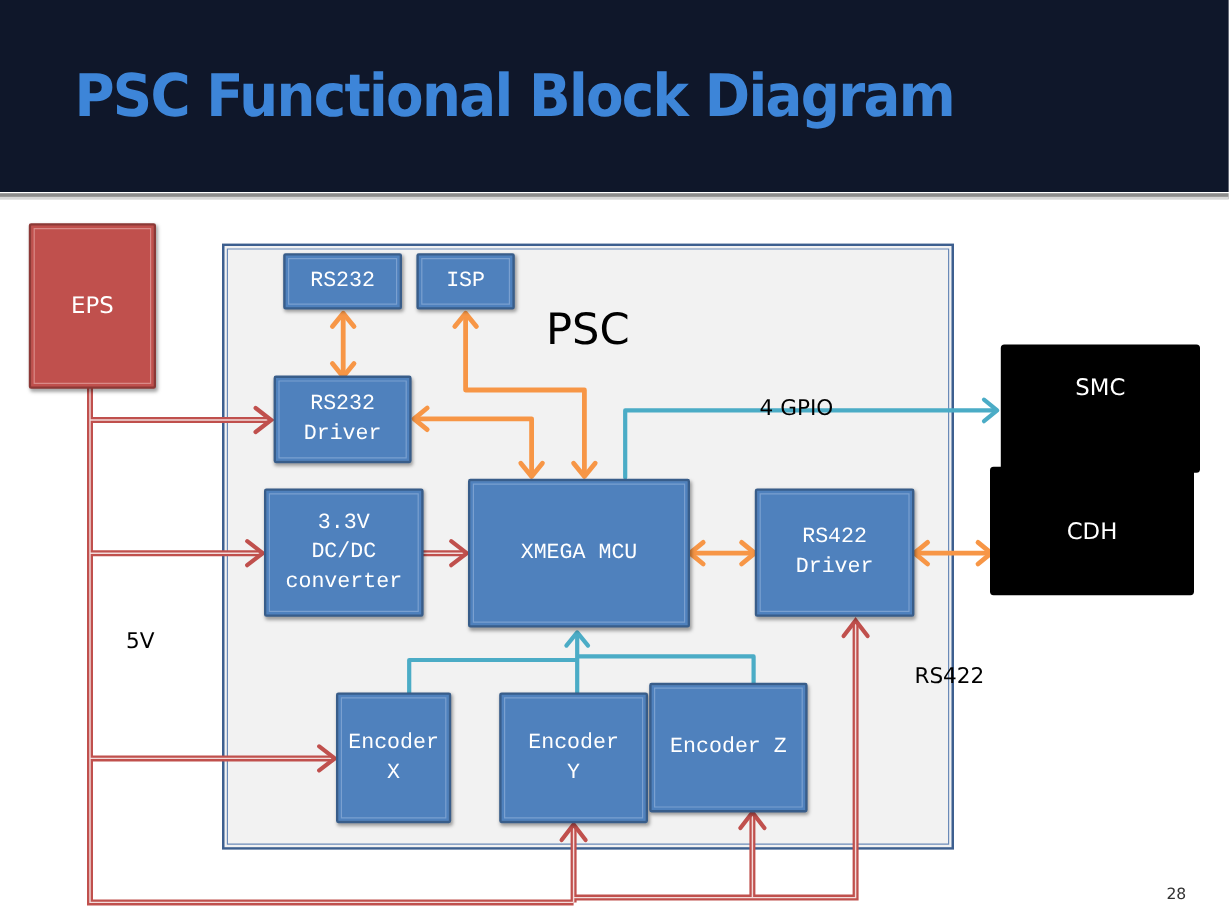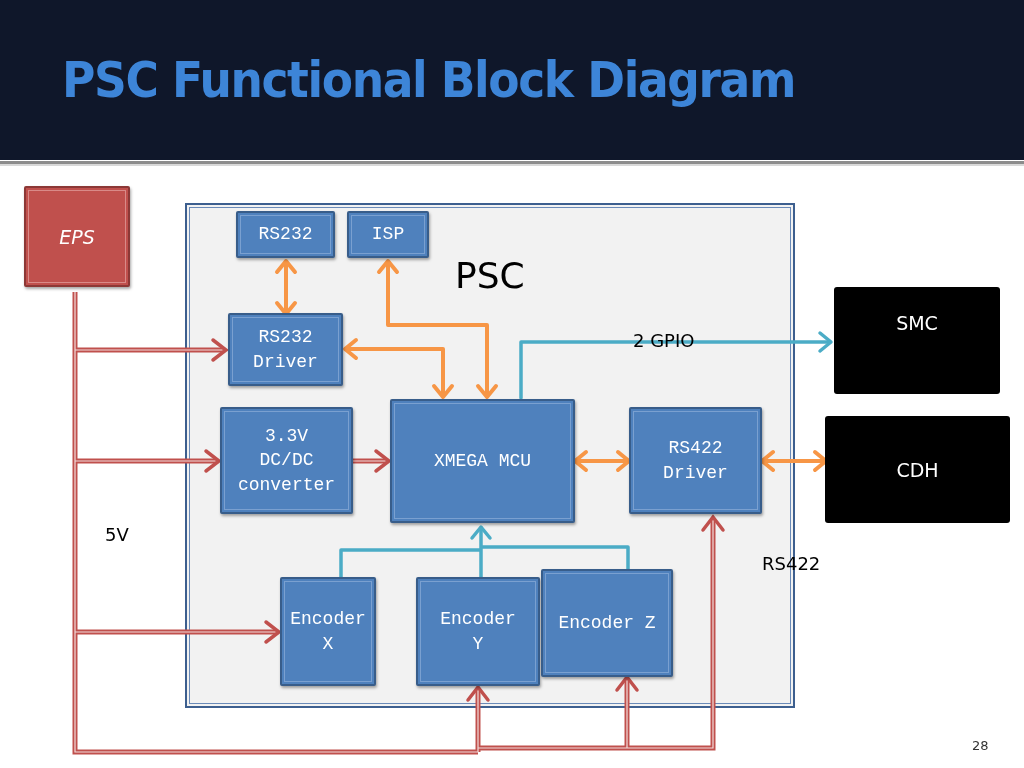--- a/index.html
+++ b/index.html
@@ -3,21 +3,21 @@
 <meta charset="utf-8">
 <style>
   html, body { margin: 0; padding: 0; }
   body { width: 1024px; height: 768px; position: relative; background: #ffffff; overflow: hidden; font-family: "DejaVu Sans", sans-serif; }
   .title-bar { position: absolute; left: 0; top: 0; width: 1024px; height: 160px; background: #0f172a; }
   .title { position: absolute; left: 62px; top: 52px; font-family: "DejaVu Sans", sans-serif; font-size: 49px; font-weight: bold; color: #3d85d8; letter-spacing: -1.5px; transform: scaleX(0.93); transform-origin: left center; white-space: nowrap; }
   .title-rule { position: absolute; left: 0; top: 161px; width: 1024px; height: 3px; background: #8c8c8c; border-bottom: 2px solid #d8d8d8; }
   .psc-frame { position: absolute; left: 185px; top: 203px; width: 610px; height: 505px; background: #f2f2f2; border: 2px solid #3d5f8f; box-shadow: inset 0 0 0 2px #f2f2f2, inset 0 0 0 3px #6a8ab8; box-sizing: border-box; }
   .block { position: absolute; box-sizing: border-box; background: #4f81bd; border: 2px solid #385d8a; box-shadow: inset 0 0 0 2px #4f81bd, inset 0 0 0 3px #7aa0d0, 1px 2px 3px rgba(0,0,0,0.35); color: #ffffff; font-family: Liberation Mono, monospace; font-size: 18px; display: flex; align-items: center; justify-content: center; text-align: center; line-height: 1.35; border-radius: 2px; }
   .block span { white-space: pre-line; }
-  .eps { position: absolute; left: 24px; top: 186px; width: 106px; height: 101px; box-sizing: border-box; background: #c0504d; border: 2px solid #8c3836; box-shadow: inset 0 0 0 2px #c0504d, inset 0 0 0 3px #d98a88, 1px 2px 3px rgba(0,0,0,0.35); color: #fff; font-size: 19px; display: flex; align-items: center; justify-content: center; border-radius: 2px; font-style: italic; }
+  .eps { position: absolute; left: 24px; top: 186px; width: 106px; height: 138px; box-sizing: border-box; background: #c0504d; border: 2px solid #8c3836; box-shadow: inset 0 0 0 2px #c0504d, inset 0 0 0 3px #d98a88, 1px 2px 3px rgba(0,0,0,0.35); color: #fff; font-size: 19px; display: flex; align-items: center; justify-content: center; border-radius: 2px; }
   .ext { position: absolute; box-sizing: border-box; background: #000000; color: #ffffff; font-size: 19px; display: flex; justify-content: center; border-radius: 3px; }
   .label { position: absolute; color: #000000; font-family: "DejaVu Sans", sans-serif; white-space: nowrap; margin-top: 40px; }
   svg.wires { position: absolute; left: 0; top: 0; width: 1024px; height: 768px; overflow: visible; }
   .pg { position: absolute; left: 972px; top: 738px; font-size: 13px; color: #333; }
 </style>
 </head>
 <body>
 
 <div class="title-bar">
   <div class="title">PSC Functional Block Diagram</div>
@@ -102,21 +102,21 @@
     <path d="M341,578 L341,550 L481,550 M481,578 L481,528 M481,547 L628,547 L628,570"></path>
     <path d="M472,538 L481,527 L490,538"></path>
   </g>
 </svg>
 
 <div class="eps">
   <span>EPS</span>
 </div>
 
 <div class="label" style="left:455px; top:215px; font-size:36px;">PSC</div>
-<div class="label" style="left:633px; top:290px; font-size:18px;">2 GPIO</div>
+<div class="label" style="left:633px; top:290px; font-size:18px;">4 GPIO</div>
 <div class="label" style="left:762px; top:513px; font-size:18px;">RS422</div>
 <div class="label" style="left:105px; top:484px; font-size:18px;">5V</div>
 
 <div class="block" style="left:236px; top:211px; width:99px; height:47px;">
   <span>RS232</span>
 </div>
 <div class="block" style="left:347px; top:211px; width:82px; height:47px;">
   <span>ISP</span>
 </div>
 <div class="block" style="left:228px; top:313px; width:115px; height:73px;">
@@ -143,17 +143,17 @@
   <span>Encoder
 Y</span>
 </div>
 <div class="block" style="left:541px; top:569px; width:132px; height:108px;">
   <span>Encoder Z</span>
 </div>
 
 <div class="ext" style="left:834px; top:287px; width:166px; height:107px; padding-top:25px;">
   <span>SMC</span>
 </div>
-<div class="ext" style="left:825px; top:416px; width:185px; height:107px; align-items:center;">
+<div class="ext" style="left:825px; top:389px; width:170px; height:107px; align-items:center;">
   <span>CDH</span>
 </div>
 
 <div class="pg">28</div>
 
 </body></html>

